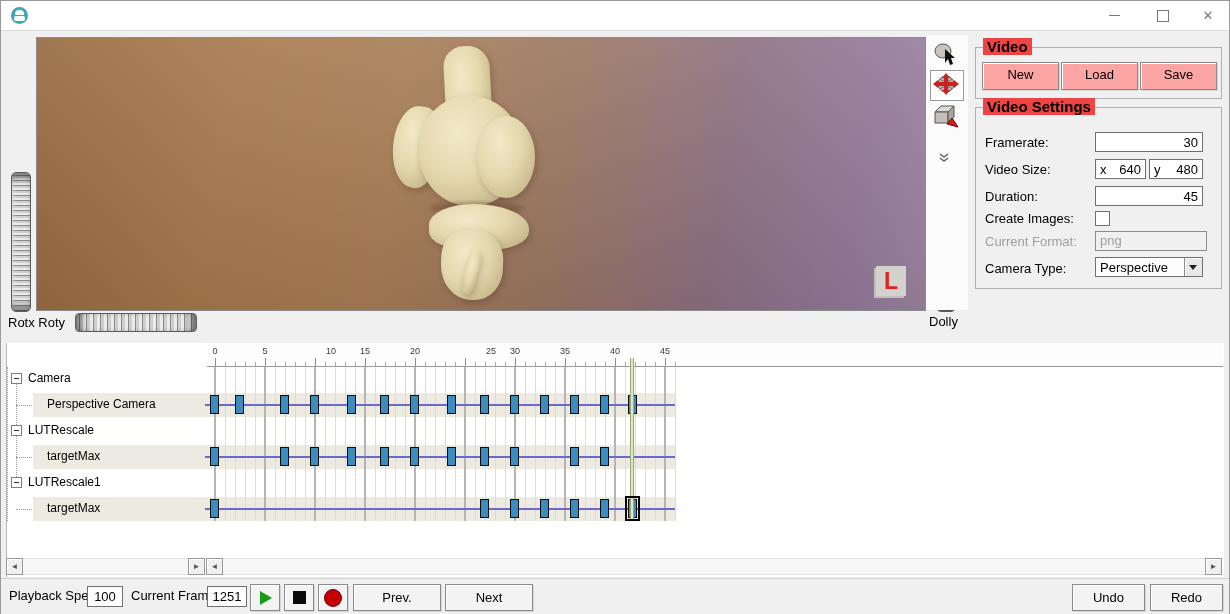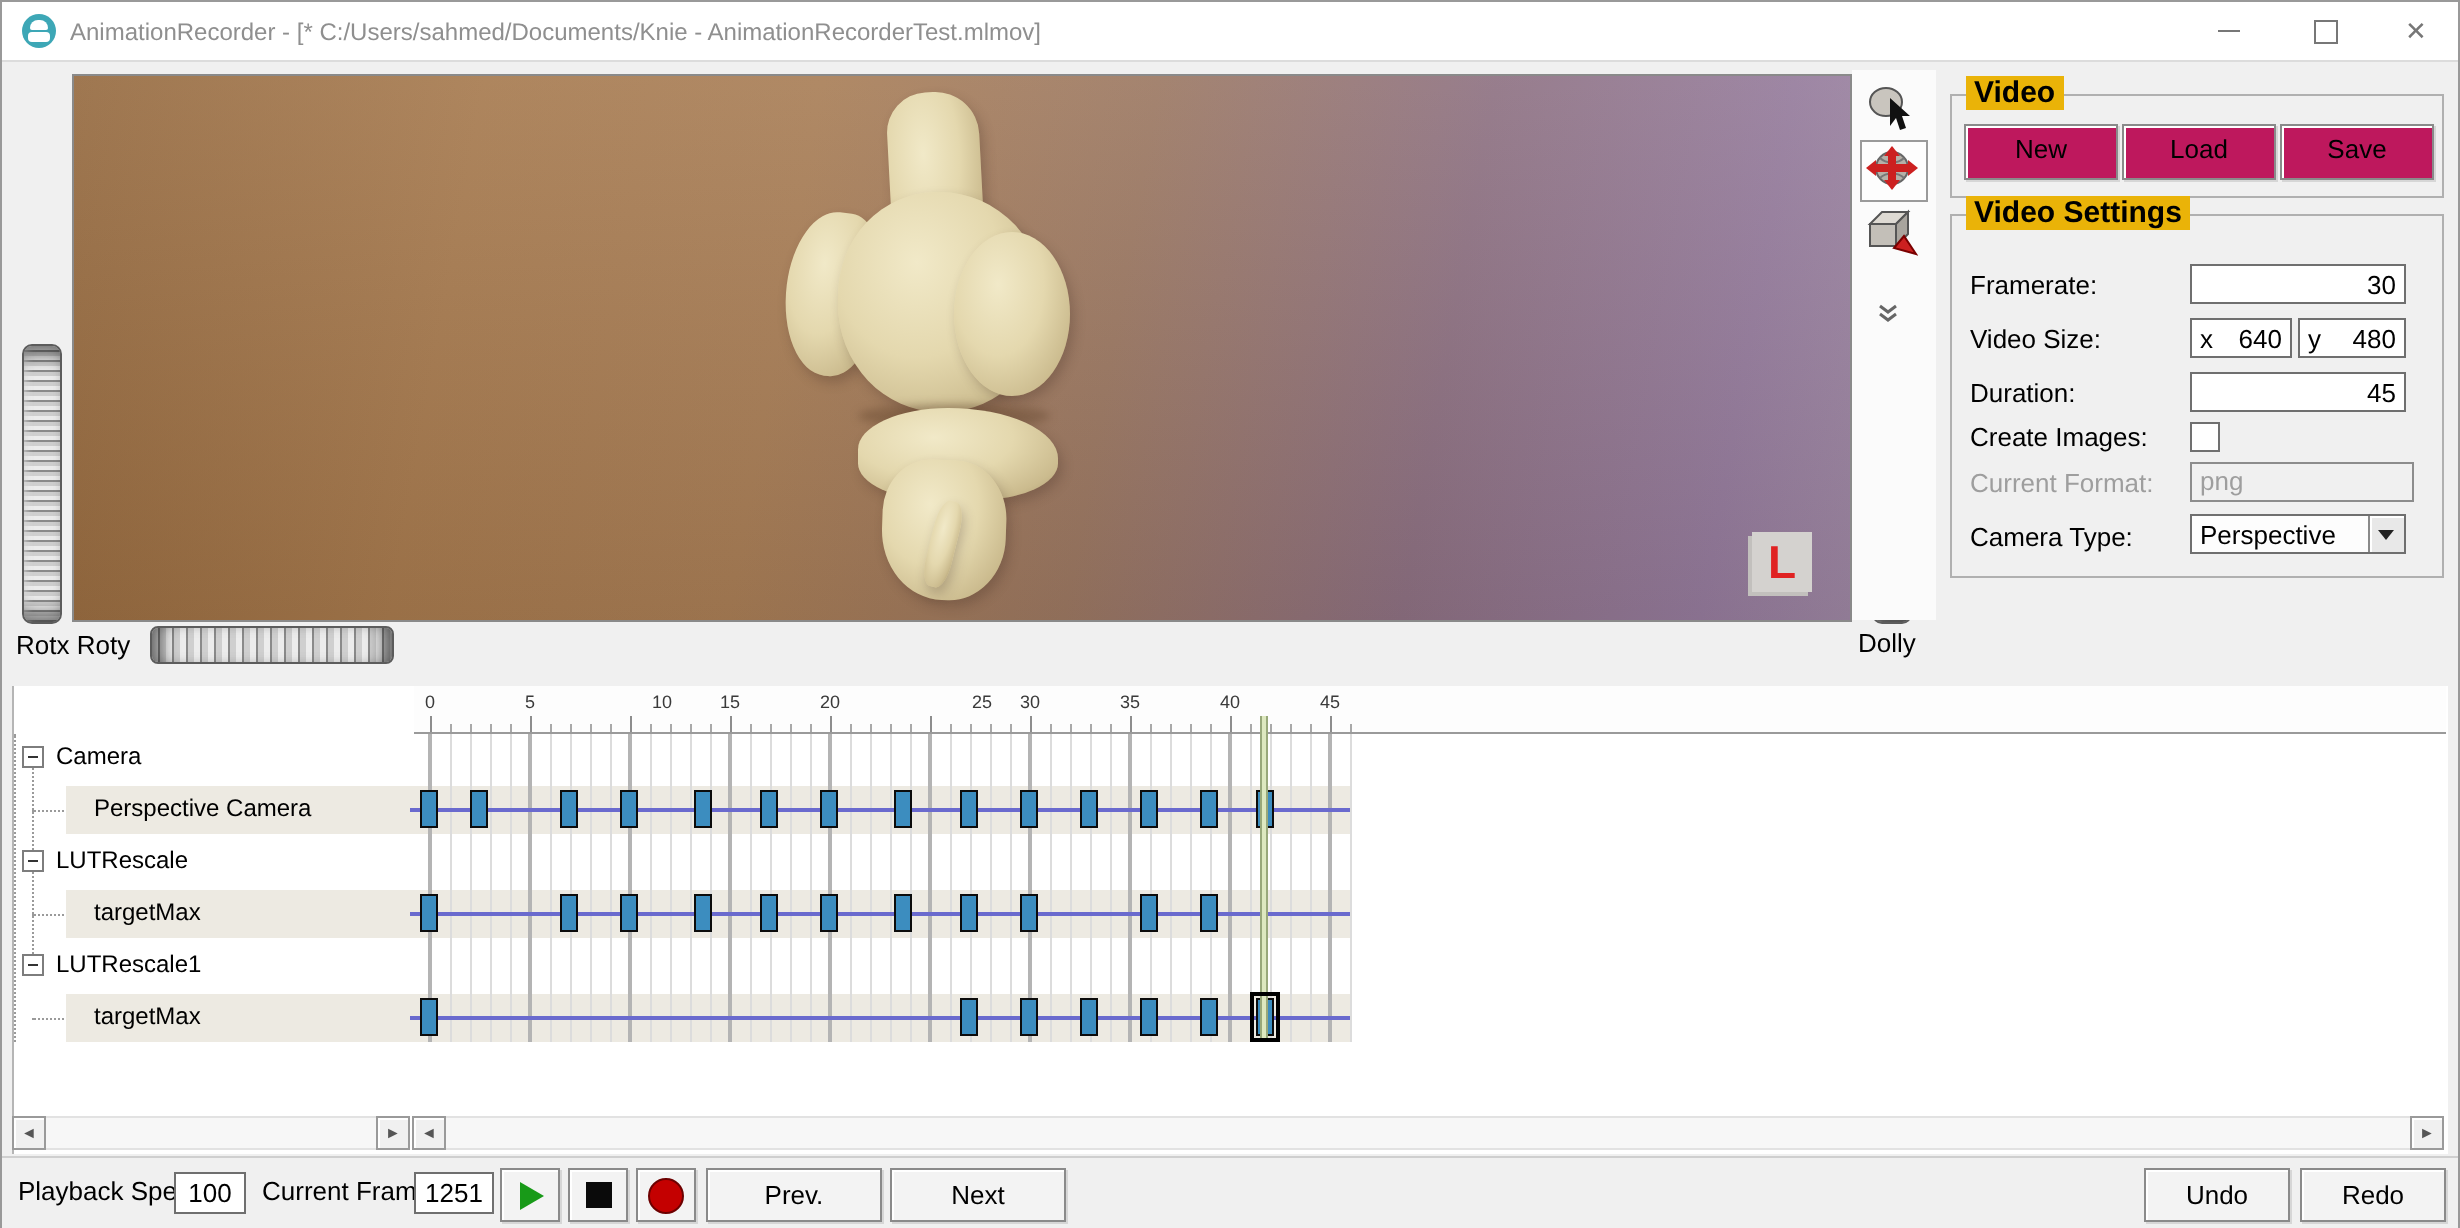--- a/index.html
+++ b/index.html
@@ -40,24 +40,24 @@
     box-shadow:inset 10px 0 9px -6px rgba(0,0,0,.6), inset -10px 0 9px -6px rgba(0,0,0,.6);}
   #rot-label{position:absolute;left:8px;top:315px;font-size:13px;color:#000;}
   #dolly-label{position:absolute;left:929px;top:314px;font-size:13px;color:#000;}
   #vp-toolbar{position:absolute;left:926px;top:35px;width:42px;height:275px;background:#fbfbfb;}
   .tool-btn{position:absolute;left:4px;width:32px;height:29px;}
   .tool-btn.active{border:1px solid #9a9a9a;background:#fdfdfd;}
   #tool-pick{top:5px;} #tool-pan{top:35px;} #tool-move{top:66px;}
   #tool-collapse{position:absolute;left:12px;top:115px;width:16px;height:14px;color:#555;}
   
   .groupbox{position:absolute;border:1px solid #b0b0b0;background:#f0f0f0;}
-  .groupbox-label{position:absolute;top:-10px;left:7px;background:#eab308;padding:0 4px;font-weight:bold;font-size:15px;color:#000;}
+  .groupbox-label{position:absolute;top:-10px;left:7px;background:#ef4444;padding:0 4px;font-weight:bold;font-size:15px;color:#000;}
   #gb-video{left:975px;top:47px;width:245px;height:50px;}
   #gb-settings{left:975px;top:107px;width:245px;height:180px;}
-  .btn{position:absolute;background:#be185d;border:1px solid #8a8a8a;box-shadow:inset 1px 1px 0 #fff, 1px 1px 0 #d6d6d6;
+  .btn{position:absolute;background:#fca5a5;border:1px solid #8a8a8a;box-shadow:inset 1px 1px 0 #fff, 1px 1px 0 #d6d6d6;
        font-size:13px;color:#000;text-align:center;}
   .btn span{display:inline-block;line-height:24px;}
   #btn-new{left:982px;top:62px;width:75px;height:26px;}
   #btn-load{left:1061px;top:62px;width:75px;height:26px;}
   #btn-save{left:1140px;top:62px;width:75px;height:26px;text-decoration:underline;}
   .vs-label{position:absolute;left:985px;font-size:13px;color:#000;}
   .vs-label.disabled{color:#9e9e9e;}
   .field{position:absolute;height:20px;background:#fff;border:1px solid #6f6f6f;font-size:13px;box-sizing:border-box;}
   input.field{padding:0 4px;text-align:right;font-family:"Liberation Sans",sans-serif;outline:none;}
   .size-field{left:1095px;display:flex;align-items:center;padding:0 4px;box-sizing:border-box;}
@@ -106,21 +106,20 @@
   #btn-stop i{display:block;margin:6px auto 0;width:13px;height:13px;background:#0a0a0a;}
   #btn-rec i{display:block;margin:4px auto 0;width:16px;height:16px;border-radius:50%;background:#c40000;border:1px solid #6d0000;}
 </style>
 </head>
 <body>
 
 <div id="app">
 
   <div id="titlebar">
     <div id="app-icon"></div>
-    <div id="title-text">AnimationRecorder - [* C:/Users/sahmed/Documents/Knie - AnimationRecorderTest.mlmov]</div>
     <div class="win-btn" id="btn-min">
         <i></i>
       </div>
     <div class="win-btn" id="btn-max">
         <i></i>
       </div>
     <div class="win-btn" id="btn-close">✕</div>
   </div>
 
   <div id="canvas3d">

